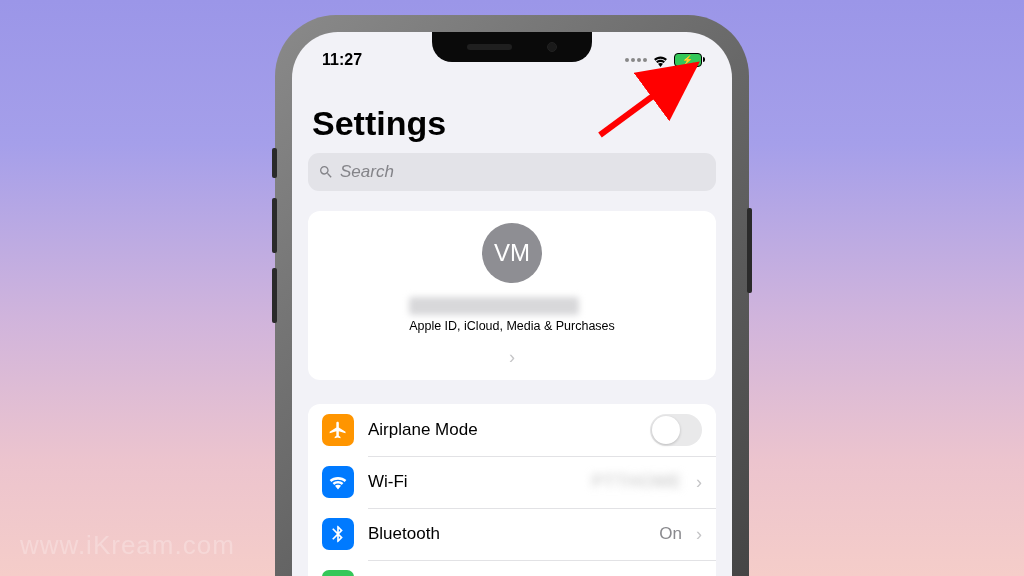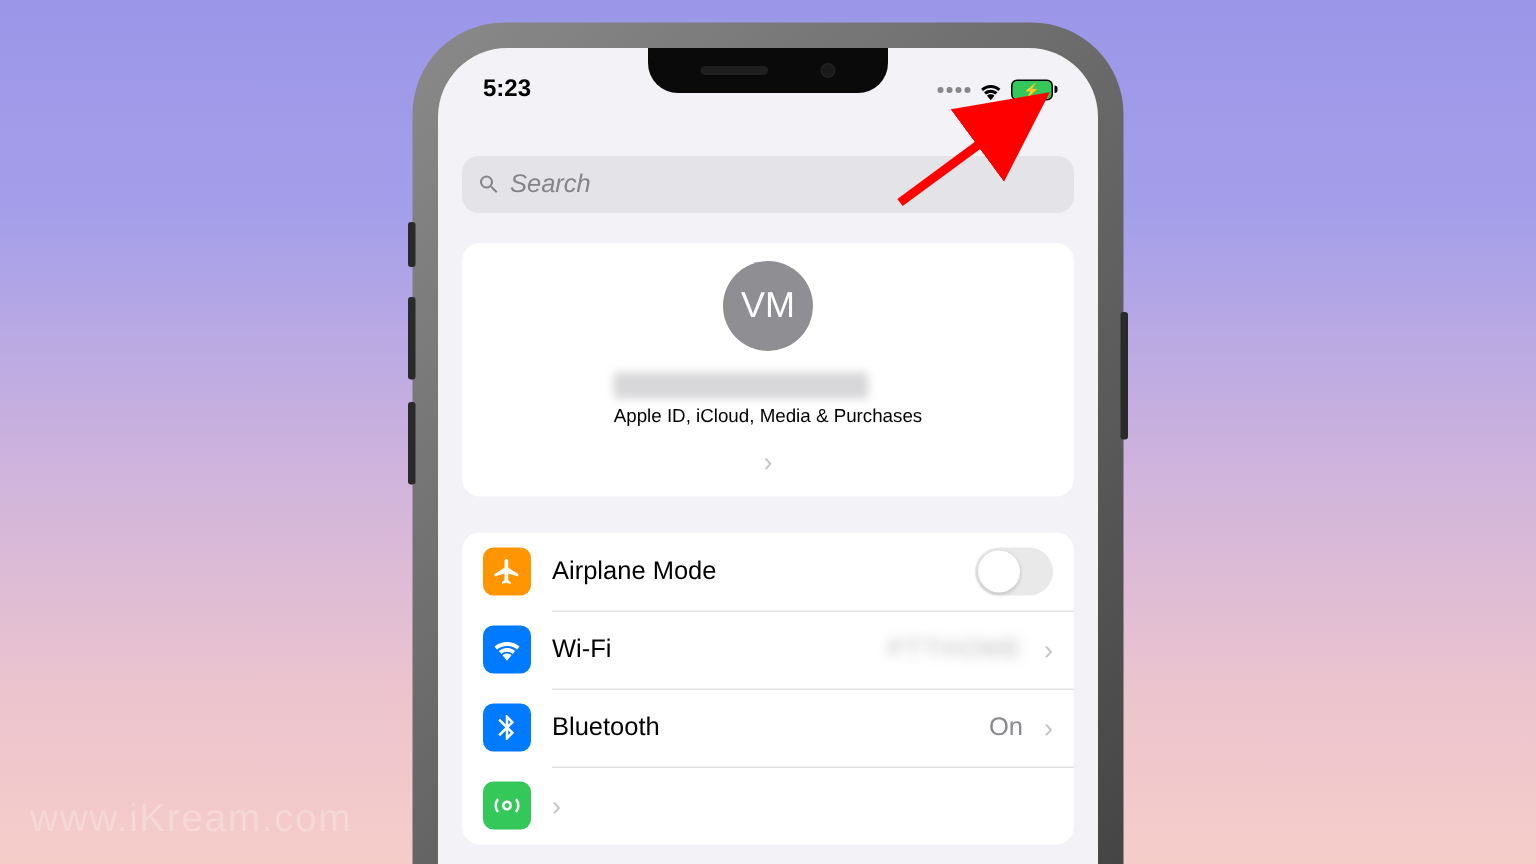--- a/index.html
+++ b/index.html
@@ -194,38 +194,39 @@
     <div class="side-btn sb-left3"></div>
     <div class="side-btn sb-right"></div>
 
     <div class="screen">
       <div class="notch">
         <div class="speaker"></div>
         <div class="camera"></div>
       </div>
 
       <div class="status-bar">
-        <div class="time">5:23</div>
+        <div class="time">11:27</div>
         <div class="status-right">
           <div class="dots">
             <span></span>
               <span></span>
               <span></span>
               <span></span>
           </div>
           <svg class="wifi-ico" viewBox="0 0 24 18">
               <path fill="#000" d="M12 18l-3.5-4.3c1-.8 2.2-1.3 3.5-1.3s2.5.5 3.5 1.3L12 18zm-6.3-7.7c1.7-1.5 3.9-2.3 6.3-2.3s4.6.9 6.3 2.3l-1.9 2.3c-1.2-1-2.7-1.6-4.4-1.6s-3.2.6-4.4 1.6l-1.9-2.3zM2.9 7C5.4 4.8 8.5 3.5 12 3.5S18.6 4.8 21.1 7l-1.9 2.3C17.2 7.6 14.7 6.5 12 6.5S6.8 7.6 4.8 9.3L2.9 7z"></path>
             </svg>
           <div class="battery">
               <span class="bolt">⚡</span>
             </div>
         </div>
       </div>
 
       <div class="content">
+        <div class="page-title">Settings</div>
 
         <div class="search-box">
           <svg viewBox="0 0 24 24">
               <path fill="#848489" d="M15.5 14h-.79l-.28-.27A6.471 6.471 0 0016 9.5 6.5 6.5 0 109.5 16c1.61 0 3.09-.59 4.23-1.57l.27.28v.79l5 4.99L20.49 19l-4.99-5zm-6 0C7.01 14 5 11.99 5 9.5S7.01 5 9.5 5 14 7.01 14 9.5 11.99 14 9.5 14z"></path>
             </svg>
           <span class="search-ph">Search</span>
         </div>
 
         <div class="group">
           <div class="account-row">

